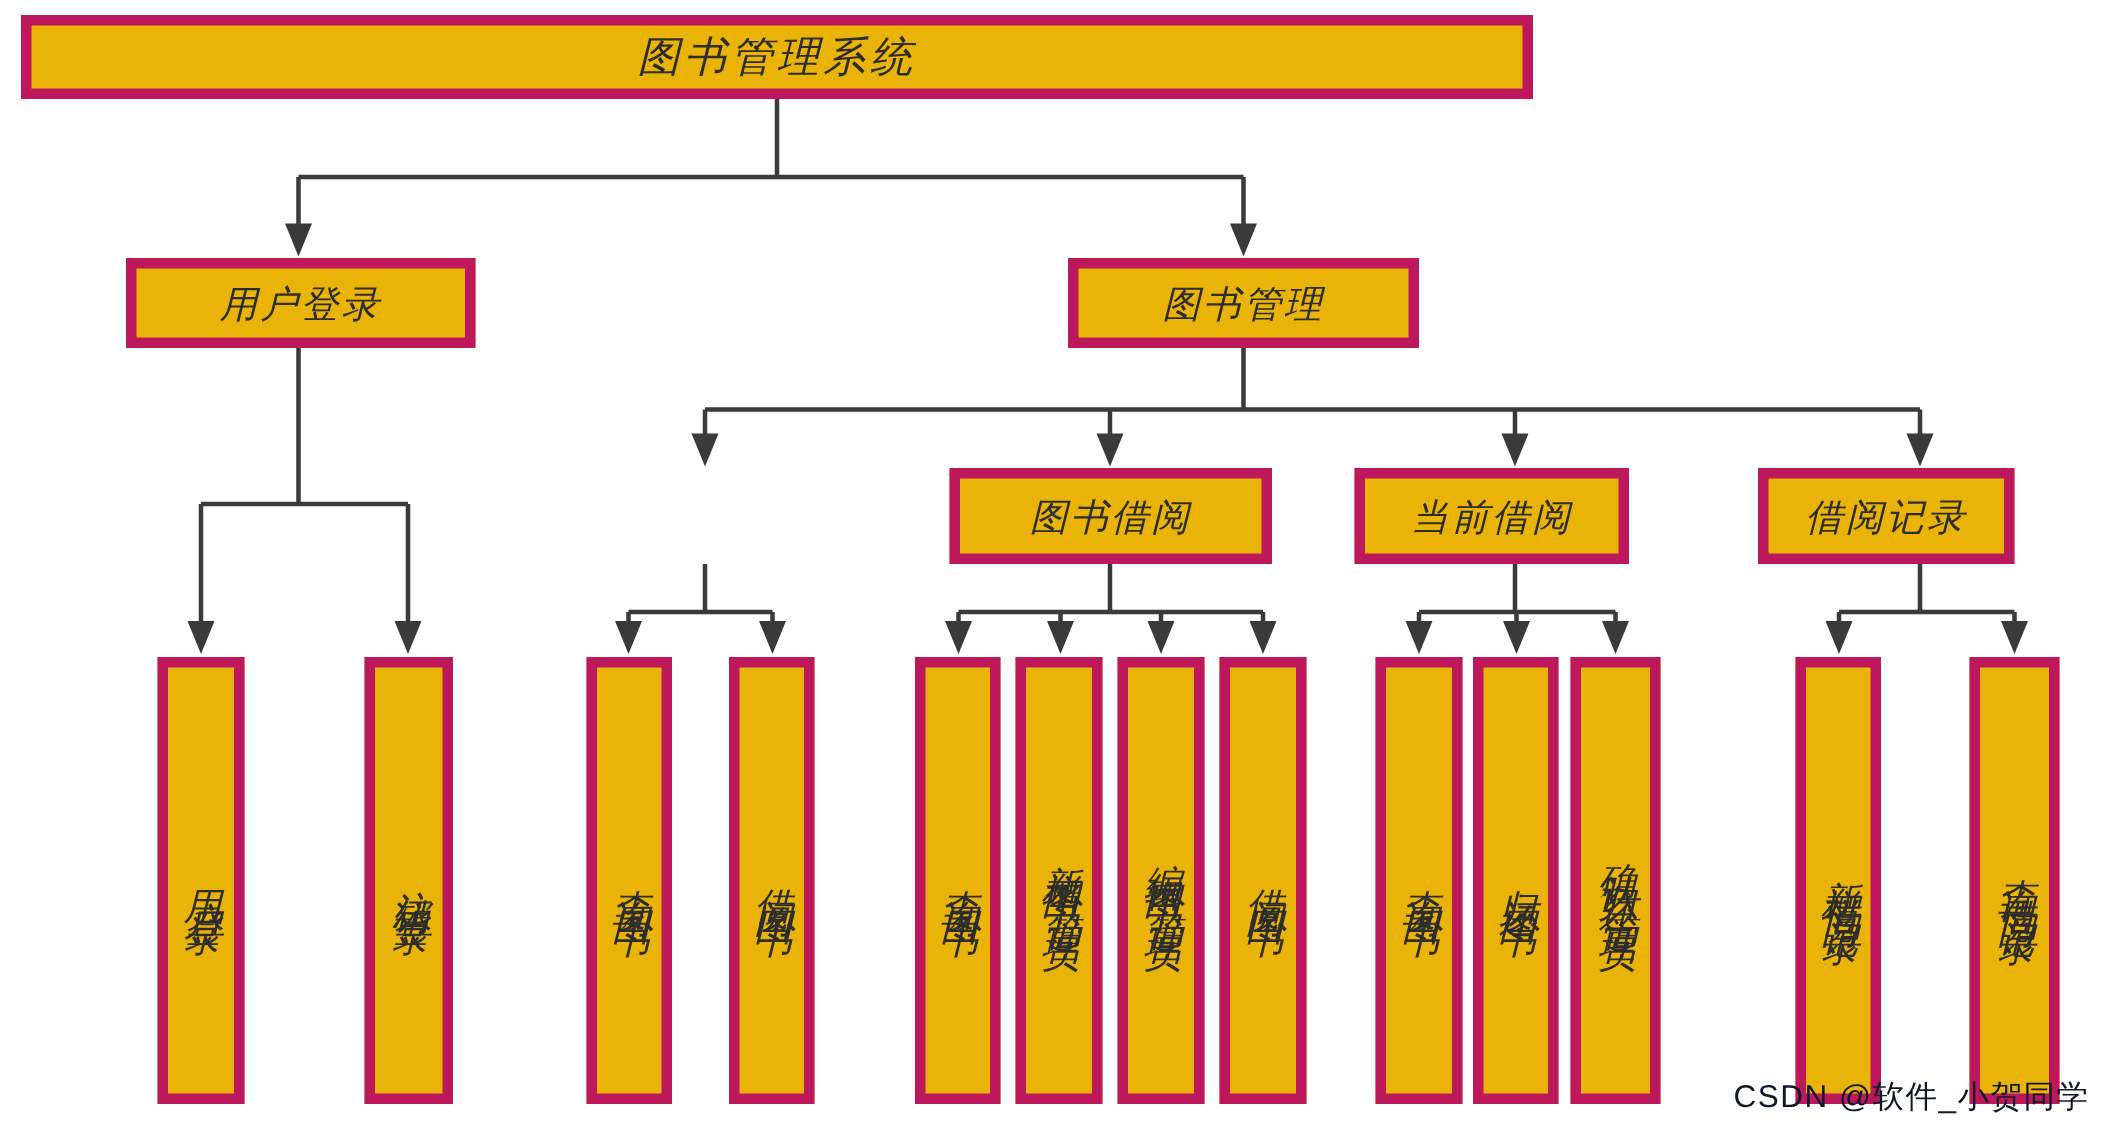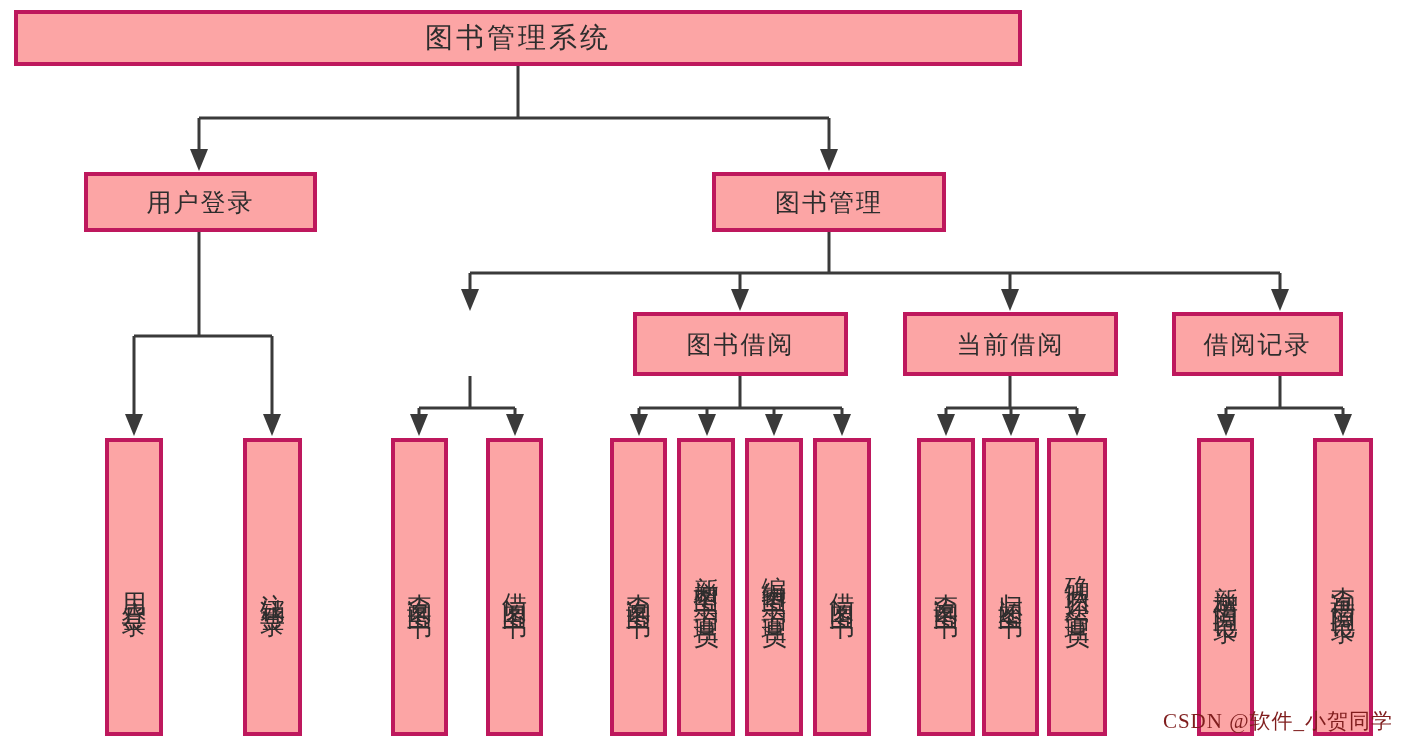--- a/index.html
+++ b/index.html
@@ -7,49 +7,49 @@
     position:relative;
     width:1405px;height:747px;
     background:#ffffff;
     font-family:"Liberation Sans","DejaVu Sans",sans-serif;
     overflow:hidden;
   }
   #connectors{position:absolute;left:0;top:0;z-index:1;}
   .node{
     position:absolute;
     box-sizing:border-box;
-    background:#fca5a5;
-    border:4px solid #be185d;
+    background:#eab308;
+    border:7px solid #be185d;
     display:flex;
     align-items:center;
     justify-content:center;
     color:#2d2d2d;
     z-index:2;
+    font-style:italic;
   }
   .node-h{font-size:25px;letter-spacing:2px;white-space:nowrap;}
   .node-root{font-size:28px;letter-spacing:3px;}
   .leaf{top:438px;height:298px;}
   .leaf .vtext{
     writing-mode:vertical-rl;
     text-orientation:mixed;
     font-size:25px;
     letter-spacing:7px;
     line-height:1;
     white-space:nowrap;
   }
   .watermark{
     position:absolute;
     right:12px;
-    bottom:12px;
+    bottom:2px;
     font-size:21px;
     letter-spacing:1px;
-    color:#7f1d1d;
+    color:#0f172a;
     z-index:5;
     white-space:nowrap;
-    font-family:Liberation Serif, serif;
   }
 </style>
 </head>
 <body>
 
 <div id="stage">
 
   <svg id="connectors" width="1405" height="747" viewBox="0 0 1405 747">
     <g stroke="#3a3a3a" stroke-width="3" fill="none">
 
@@ -92,21 +92,21 @@
       <polygon points="1334,414 1352,414 1343,436"></polygon>
     </g>
   </svg>
 
   <div class="node node-h node-root" style="left:14px;top:10px;width:1008px;height:56px;">图书管理系统</div>
 
   <div class="node node-h" style="left:84px;top:172px;width:233px;height:60px;">用户登录</div>
   <div class="node node-h" style="left:712px;top:172px;width:234px;height:60px;">图书管理</div>
 
   <div class="node node-h" style="left:633px;top:312px;width:215px;height:64px;text-align:center;">图书借阅</div>
-  <div class="node node-h" style="left:903px;top:312px;width:215px;height:64px;">当前借阅</div>
+  <div class="node node-h" style="left:903px;top:312px;width:183px;height:64px;">当前借阅</div>
   <div class="node node-h" style="left:1172px;top:312px;width:171px;height:64px;">借阅记录</div>
 
   <div class="node leaf" style="left:105px;width:58px;">
     <span class="vtext">用户登录</span>
   </div>
   <div class="node leaf" style="left:243px;width:59px;">
     <span class="vtext">注销登录</span>
   </div>
 
   <div class="node leaf" style="left:391px;width:57px;">

